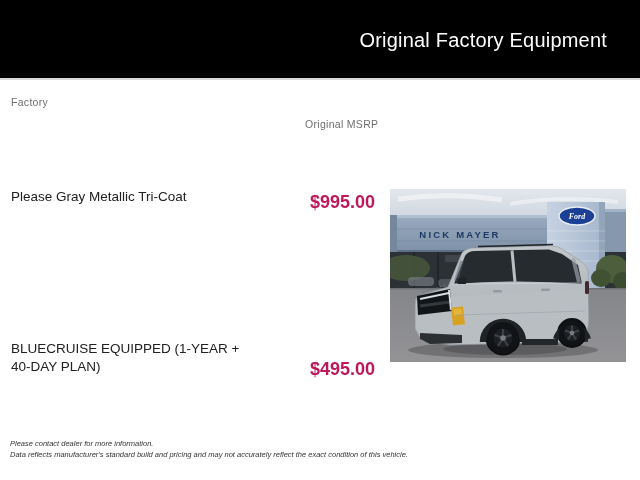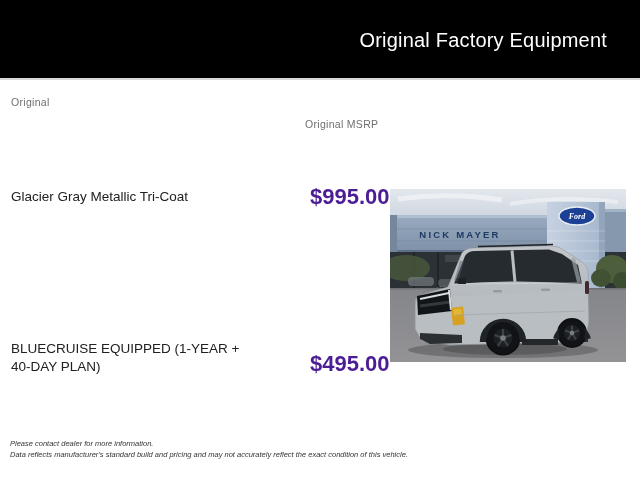--- a/index.html
+++ b/index.html
@@ -12,21 +12,21 @@
     position:absolute; top:29px; right:33px; color:#ffffff;
     font-size:20px; font-weight:400; letter-spacing:0.2px; white-space:nowrap;
   }
   .topbar-underline { position:absolute; top:78px; left:0; width:640px; height:2px; background:#d9d9d9; }
 
   .colhead { position:absolute; top:96px; font-size:10.5px; color:#6f6f6f; letter-spacing:0.3px; }
   .colhead.upgrade { left:11px; }
   .colhead.msrp { left:305px;margin-top:22px; }
 
   .row-label { position:absolute; font-size:13.5px; color:#212121; line-height:18px; }
-  .row-price { position:absolute; left:310px; font-size:22px; font-weight:700; color:#4c1d95; white-space:nowrap; }
+  .row-price { position:absolute; left:310px; font-size:18px; font-weight:700; color:#be185d; white-space:nowrap;margin-top:8px; }
 
   .row1-label { left:11px; top:188px; white-space:nowrap; }
   .row1-price { top:184px; }
   .row2-label { left:11px; top:340px; width:240px; }
   .row2-price { top:351px; }
 
   .photo { position:absolute; left:390px; top:189px; width:236px; height:173px; }
   .photo svg { display:block; }
 
   .footer {
@@ -37,24 +37,24 @@
 </head>
 <body>
 
 <div class="page">
 
   <div class="topbar">
     <div class="topbar-title">Original Factory Equipment</div>
   </div>
   <div class="topbar-underline"></div>
 
-  <div class="colhead upgrade">Original</div>
+  <div class="colhead upgrade">Factory</div>
   <div class="colhead msrp">Original MSRP</div>
 
-  <div class="row-label row1-label">Glacier Gray Metallic Tri-Coat</div>
+  <div class="row-label row1-label">Please Gray Metallic Tri-Coat</div>
   <div class="row-price row1-price">$995.00</div>
 
   <div class="row-label row2-label">BLUECRUISE EQUIPPED (1-YEAR + 40-DAY PLAN)</div>
   <div class="row-price row2-price">$495.00</div>
 
   <div class="photo">
     <svg width="236" height="173" viewBox="0 0 236 173" xmlns="http://www.w3.org/2000/svg">
       <defs>
         <linearGradient id="skyGrad" x1="0" y1="0" x2="0" y2="1">
           <stop offset="0" stop-color="#e3e7ed"></stop>

